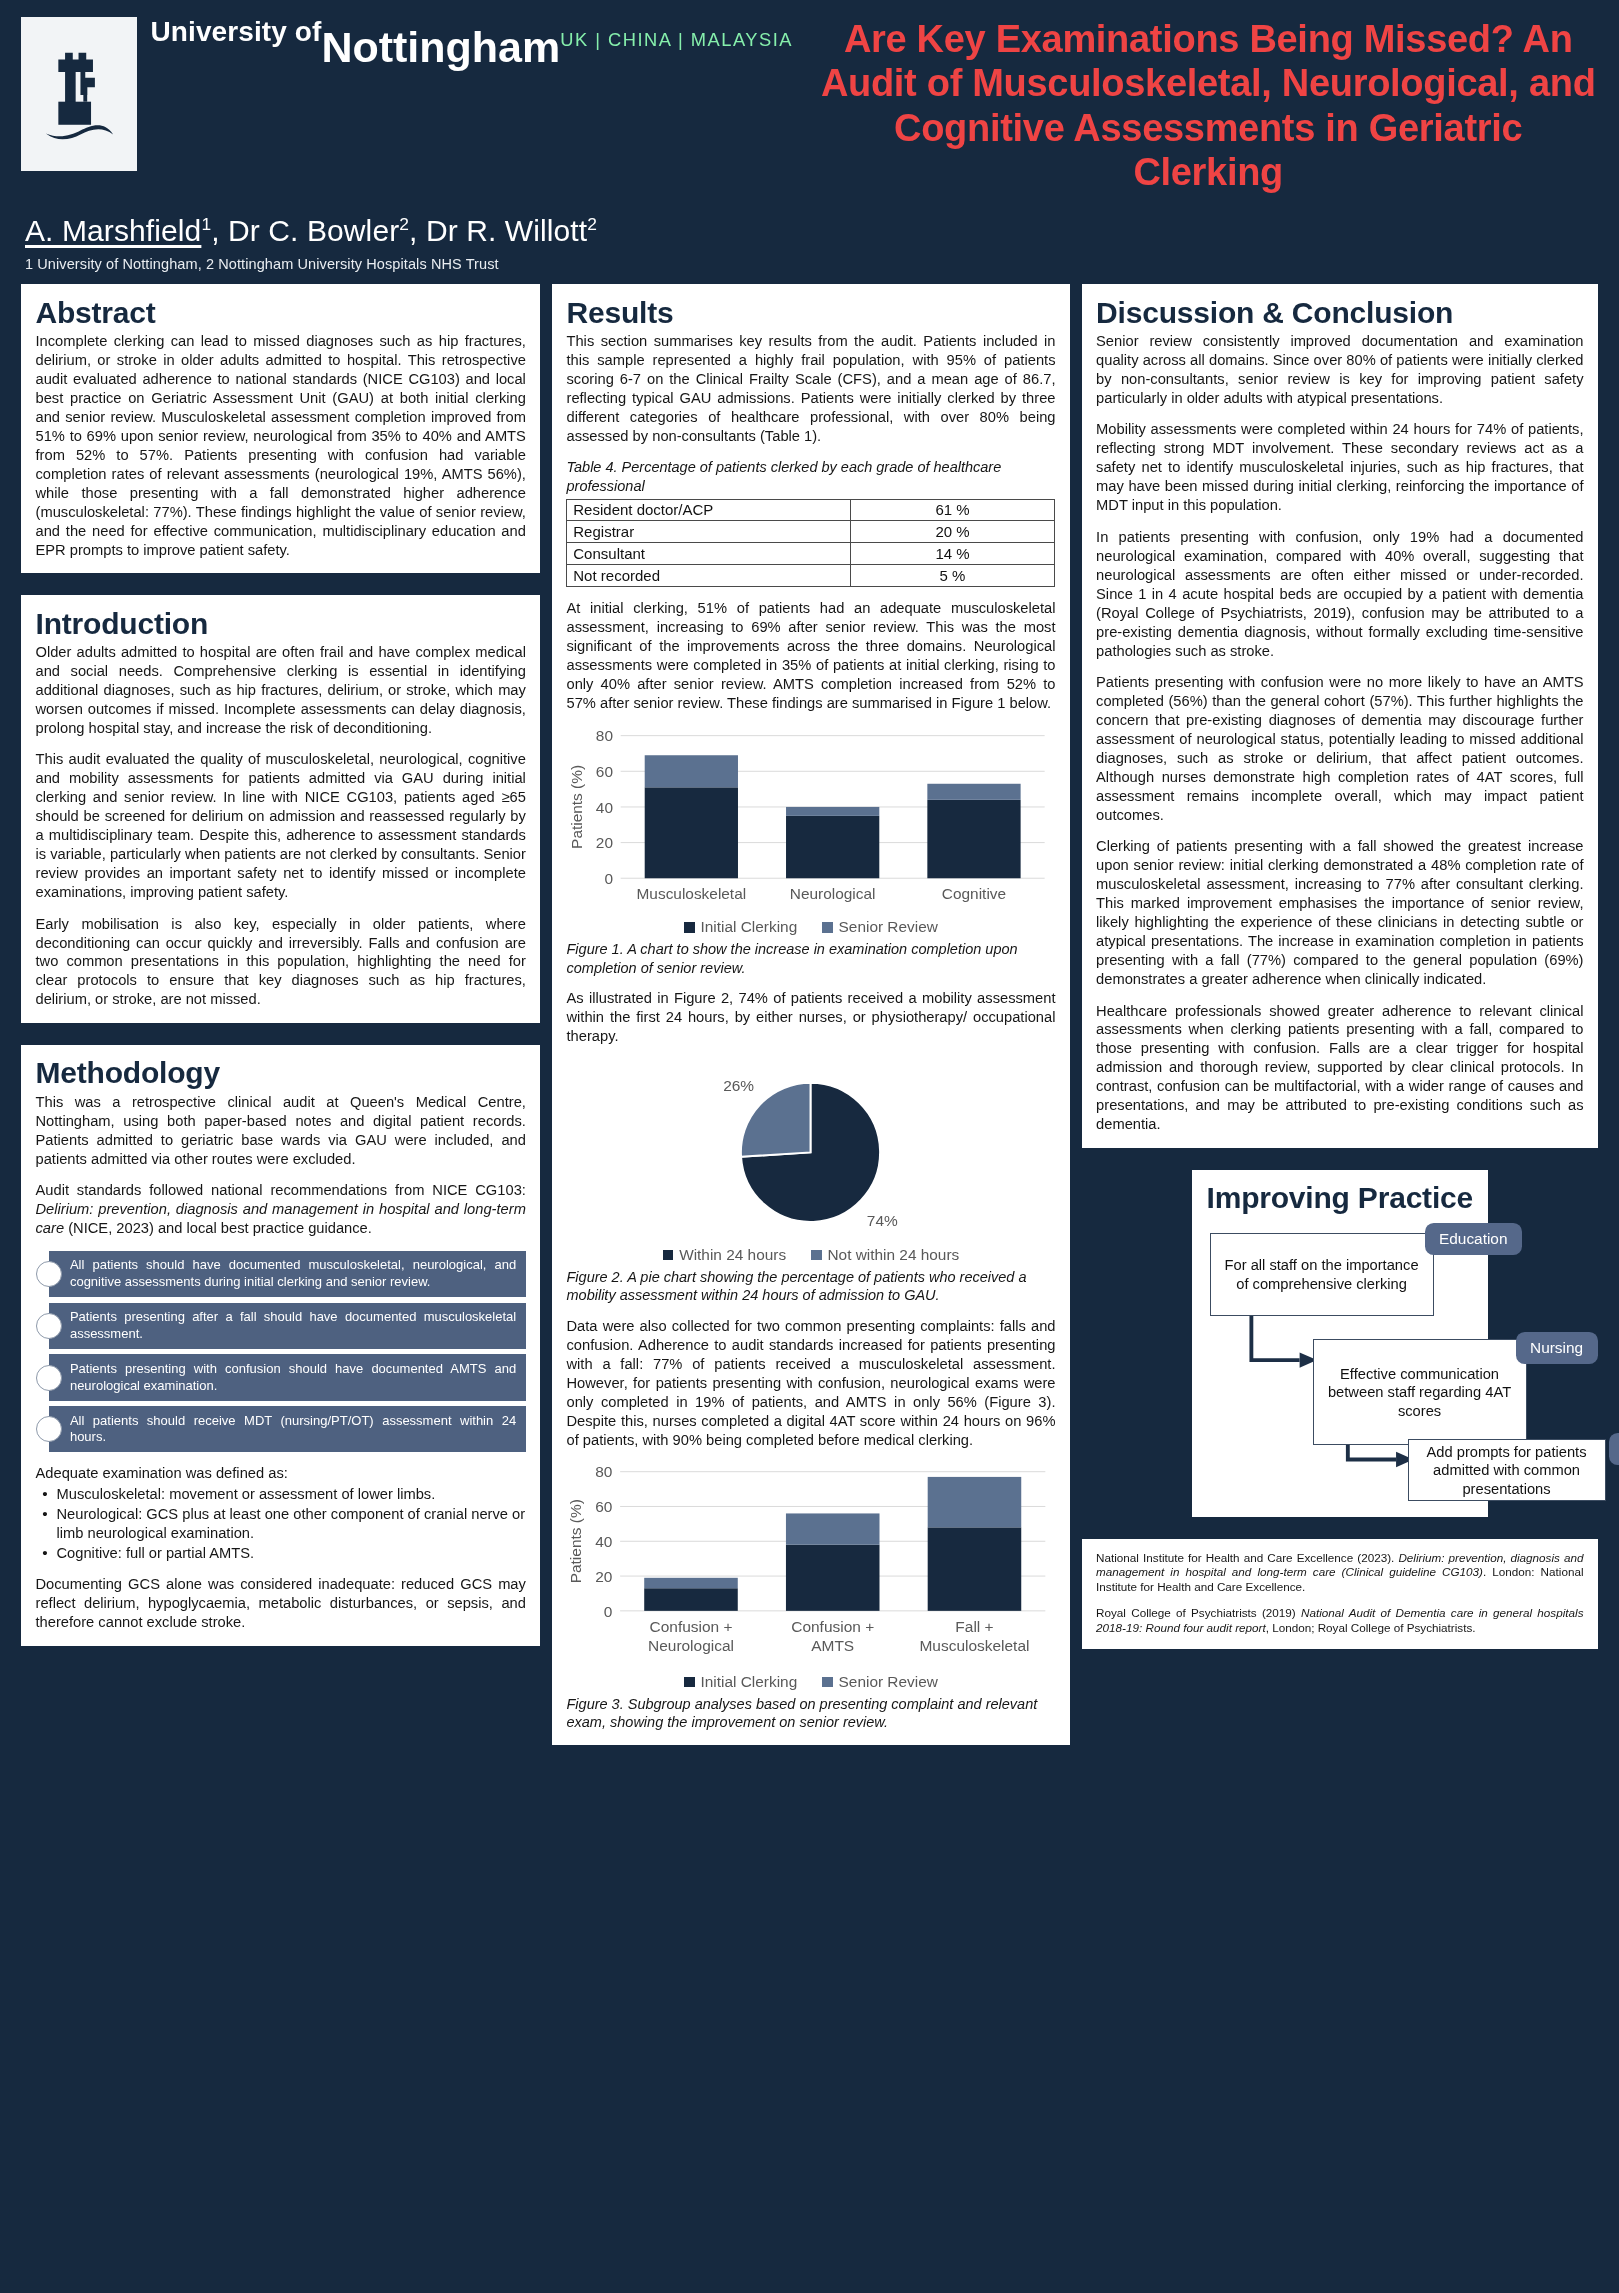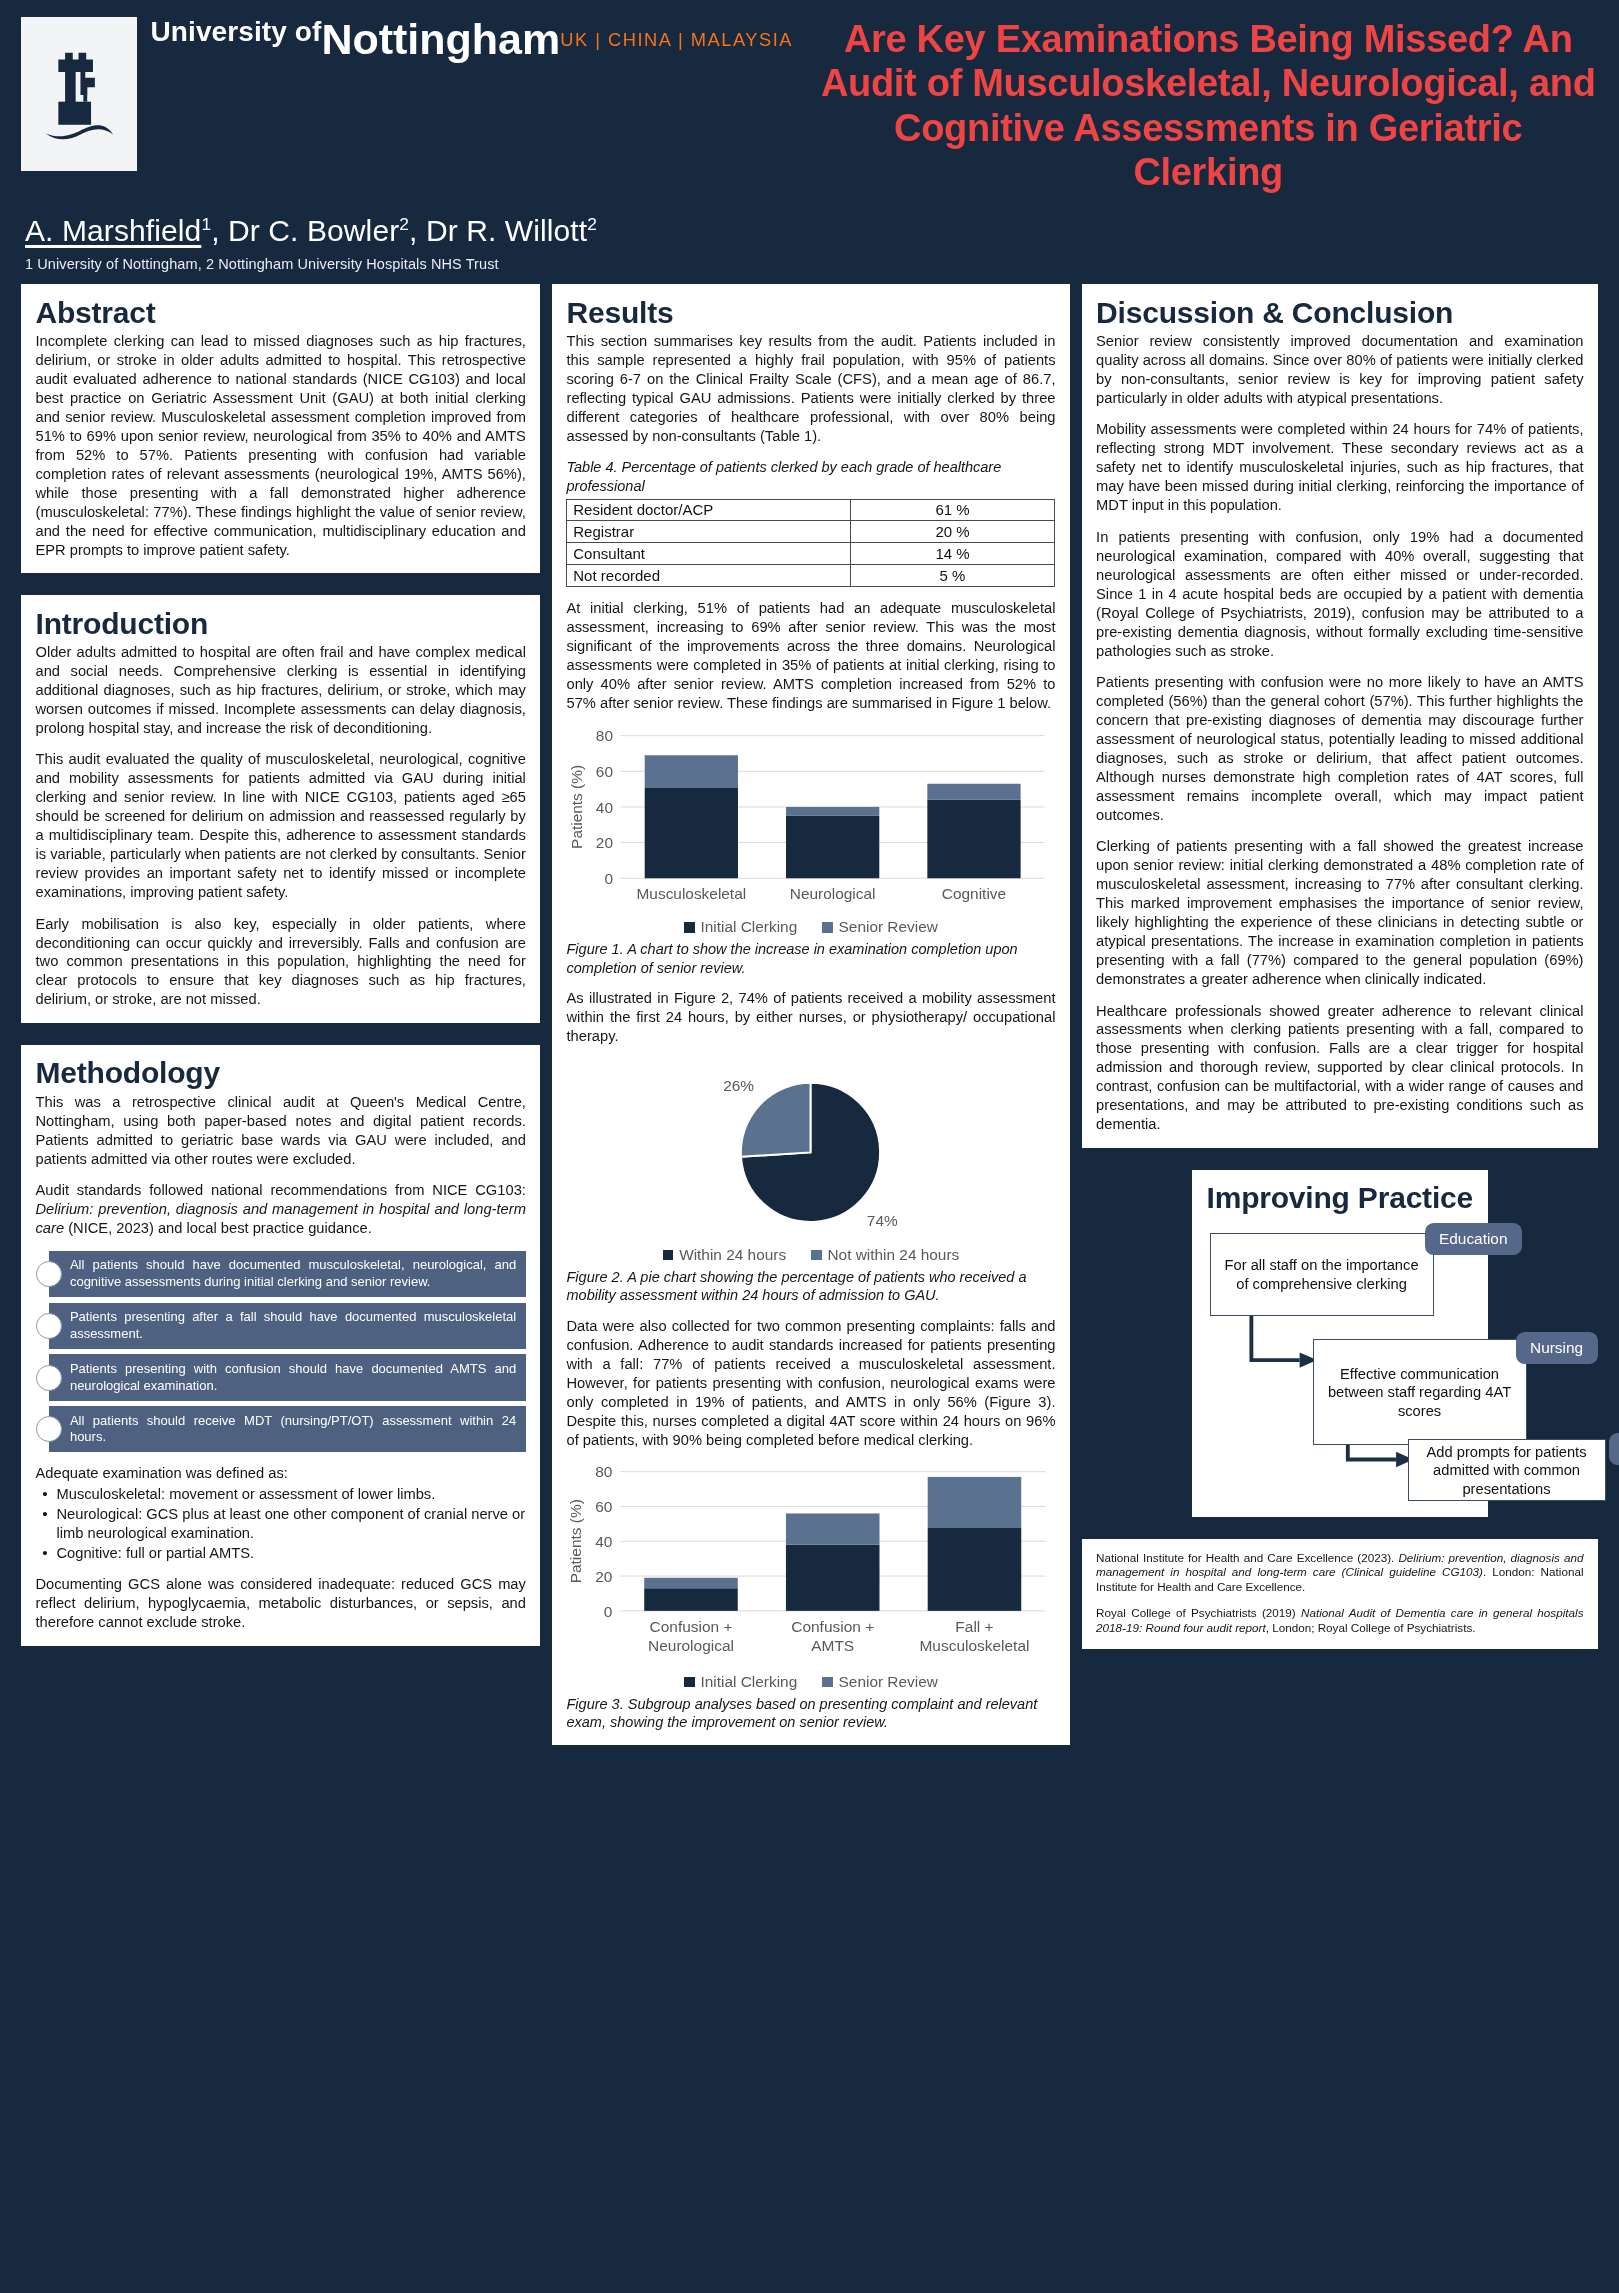--- a/index.html
+++ b/index.html
@@ -14,22 +14,22 @@
   
   .header { display: flex; align-items: flex-start; padding: 17.4px 21px 0 21px; height: 208px; }
   .logo-wrap { display: flex; align-items: stretch; flex: 0 0 auto; }
   .logo-mark {
     width: 116px; height: 154px; background: #f2f4f6;
     display: flex; align-items: center; justify-content: center;
   }
   .logo-text { padding-left: 13.5px; display: flex; flex-direction: row; justify-content: center;
                color: #fff; }
   .logo-uni { font-size: 28px; font-weight: 600; letter-spacing: 0.1px; line-height: 1.05; }
-  .logo-nott { font-size: 43px; font-weight: 700; line-height: 1.0; margin-top: 1px; }
-  .logo-countries { font-size: 18.3px; font-weight: 400; letter-spacing: 1.5px; margin-top: 11.6px; color: #f97316; }
+  .logo-nott { font-size: 43px; font-weight: 700; line-height: 1.0; margin-top: 9px; }
+  .logo-countries { font-size: 18.3px; font-weight: 400; letter-spacing: 1.5px; margin-top: 11.6px; color: #86efac; }
   .title-wrap { flex: 1; padding-left: 13.5px; }
   .poster-title {
     color: #ef4444; font-size: 38px; font-weight: 700; line-height: 1.16;
     text-align: center; letter-spacing: -0.3px; margin-left: 12px;
   }
 
   
   .authors-block { padding: 5.8px 25px 0 25px; }
   .authors { color: #ffffff; font-size: 30px; font-weight: 400; letter-spacing: 0.1px; }
   .authors .u { text-decoration: underline; text-underline-offset: 3.9px; }

